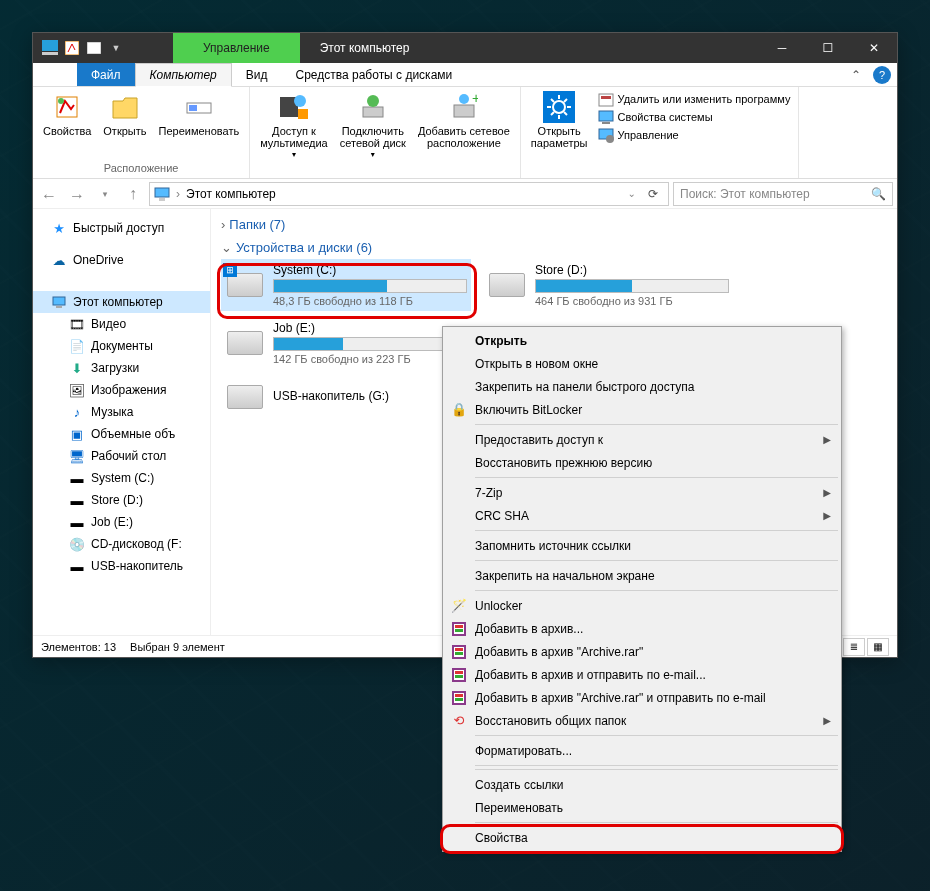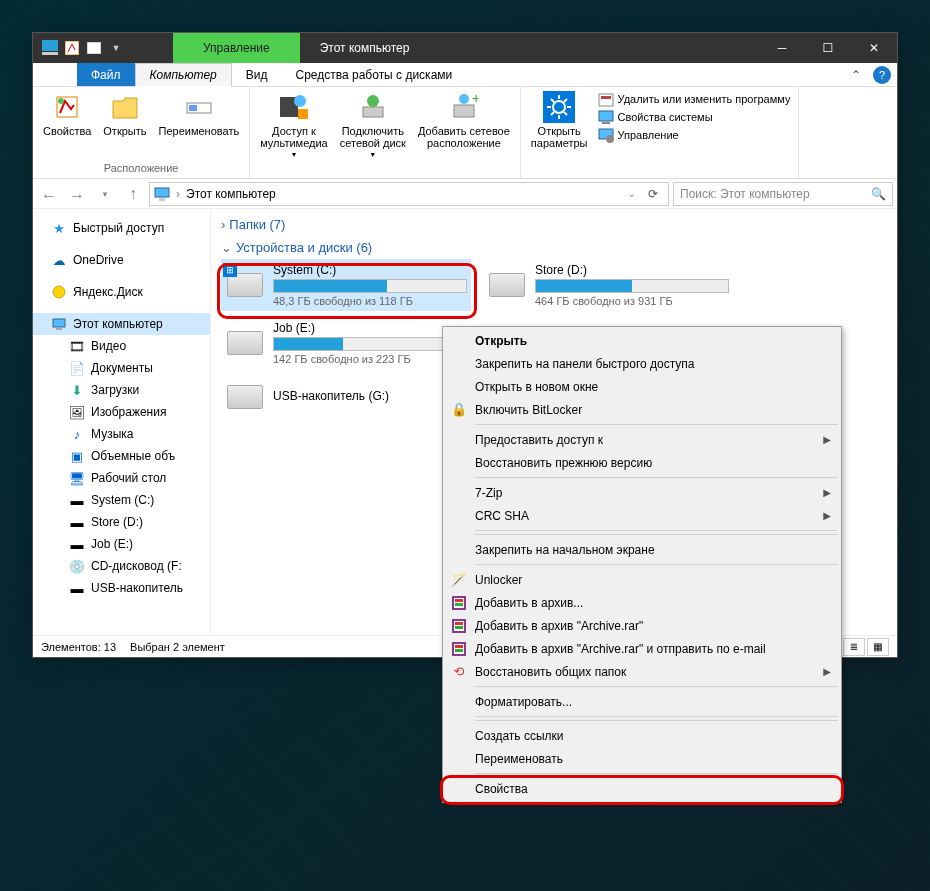--- a/index.html
+++ b/index.html
@@ -270,28 +270,20 @@
       <div class="nitem">
           <span class="nicon" style="color:#1e90ff">★</span>
           <span>Быстрый доступ</span>
         </div>
       <div class="ngap"></div>
       <div class="nitem">
           <span class="nicon" style="color:#0a64a4">☁</span>
           <span>OneDrive</span>
         </div>
       <div class="ngap"></div>
-      <div class="nitem">
-          <span class="nicon">
-            <svg width="14" height="14">
-              <circle cx="7" cy="7" r="6" fill="#ffd300" stroke="#c9a227"></circle>
-            </svg>
-          </span>
-          <span>Яндекс.Диск</span>
-        </div>
       <div class="ngap"></div>
       <div class="nitem sel">
           <span class="nicon">
             <svg width="14" height="14">
               <rect x="1" y="2" width="12" height="8" fill="#5bf" stroke="#369"></rect>
               <rect x="4" y="11" width="6" height="2" fill="#aaa"></rect>
             </svg>
           </span>
           <span>Этот компьютер</span>
         </div>
@@ -405,37 +397,37 @@
             </div>
         </div>
       </div>
 
       <div class="hl" style="left:6px; top:54px; width:260px; height:56px;"></div>
     </div>
   </div>
 
   <div class="status">
     <span>Элементов: 13</span>
-    <span>Выбран 2 элемент</span>
+    <span>Выбран 9 элемент</span>
     <div class="viewbtns">
       <div class="vbtn">≣</div>
       <div class="vbtn">▦</div>
     </div>
   </div>
 </div>
 
 <div class="ctxmenu">
   <div class="mi bold">
       <span>Открыть</span>
     </div>
   <div class="mi">
+      <span>Открыть в новом окне</span>
+    </div>
+  <div class="mi">
       <span>Закрепить на панели быстрого доступа</span>
-    </div>
-  <div class="mi">
-      <span>Открыть в новом окне</span>
     </div>
   <div class="mi">
       <span class="cicon">🔒</span>
       <span>Включить BitLocker</span>
     </div>
   <div class="sep"></div>
   <div class="mi">
       <span>Предоставить доступ к</span>
       <span class="arrow">▶</span>
     </div>
@@ -445,20 +437,23 @@
   <div class="sep"></div>
   <div class="mi">
       <span>7-Zip</span>
       <span class="arrow">▶</span>
     </div>
   <div class="mi">
       <span>CRC SHA</span>
       <span class="arrow">▶</span>
     </div>
   <div class="sep"></div>
+  <div class="mi">
+      <span>Запомнить источник ссылки</span>
+    </div>
   <div class="sep"></div>
   <div class="mi">
       <span>Закрепить на начальном экране</span>
     </div>
   <div class="sep"></div>
   <div class="mi">
       <span class="cicon">🪄</span>
       <span>Unlocker</span>
     </div>
   <div class="mi">
@@ -485,20 +480,31 @@
     </div>
   <div class="mi">
       <span class="cicon">
         <svg width="14" height="14">
           <rect width="14" height="14" fill="#8b3a8b"></rect>
           <rect x="2" y="2" width="10" height="10" fill="#fff"></rect>
           <rect x="3" y="3" width="8" height="3" fill="#d33"></rect>
           <rect x="3" y="7" width="8" height="3" fill="#3a3"></rect>
         </svg>
       </span>
+      <span>Добавить в архив и отправить по e-mail...</span>
+    </div>
+  <div class="mi">
+      <span class="cicon">
+        <svg width="14" height="14">
+          <rect width="14" height="14" fill="#8b3a8b"></rect>
+          <rect x="2" y="2" width="10" height="10" fill="#fff"></rect>
+          <rect x="3" y="3" width="8" height="3" fill="#d33"></rect>
+          <rect x="3" y="7" width="8" height="3" fill="#3a3"></rect>
+        </svg>
+      </span>
       <span>Добавить в архив "Archive.rar" и отправить по e-mail</span>
     </div>
   <div class="mi">
       <span class="cicon" style="color:#d33">⟲</span>
       <span>Восстановить общих папок</span>
       <span class="arrow">▶</span>
     </div>
   <div class="sep"></div>
   <div class="mi">
       <span>Форматировать...</span>

